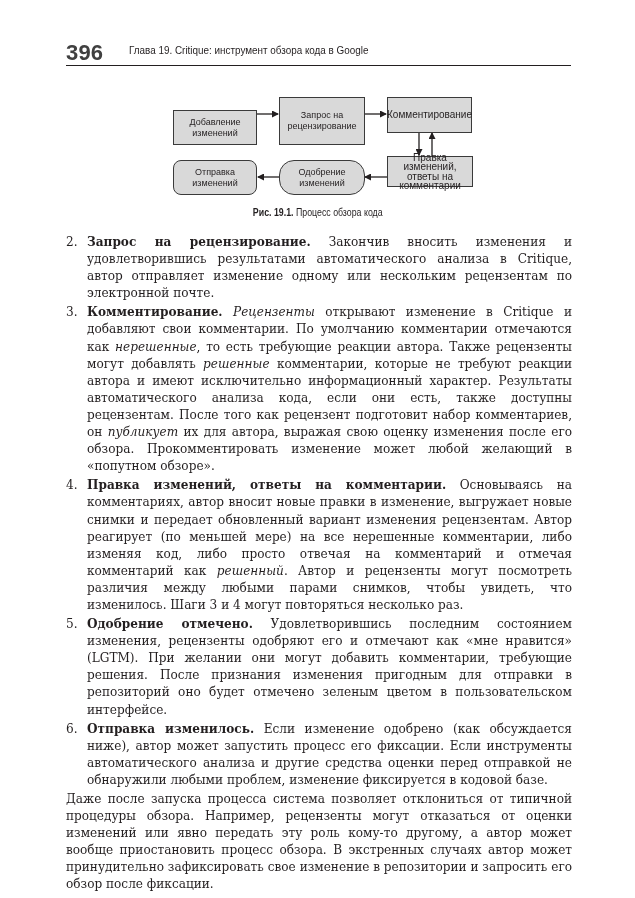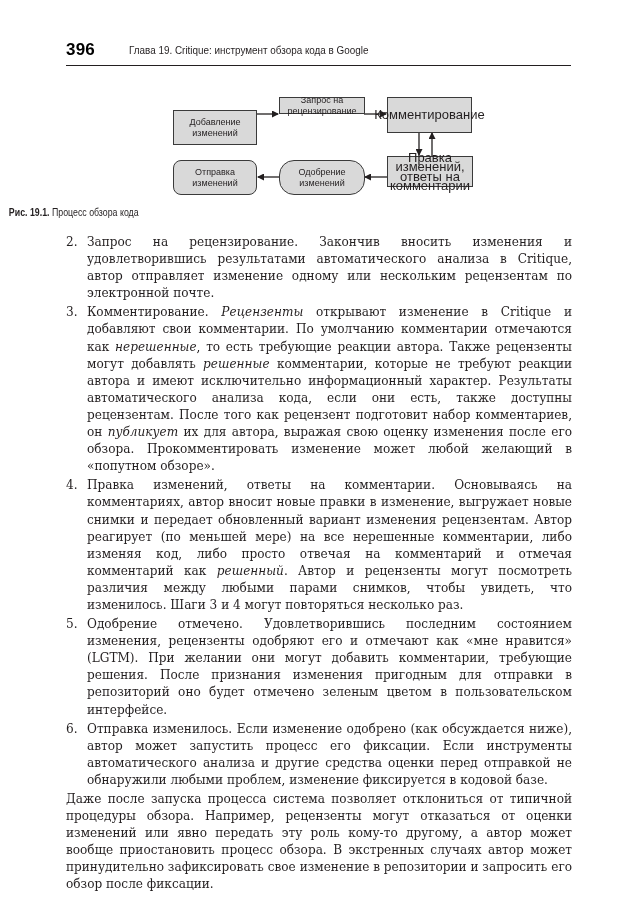--- a/index.html
+++ b/index.html
@@ -1,37 +1,37 @@
 <!DOCTYPE html>
 <html><head>
 <meta charset="utf-8">
 <style>
   html, body { margin:0; padding:0; background:#fff; }
   body { width:635px; height:898px; position:relative; overflow:hidden; color:#231f20; }
   .header { position:absolute; left:0; top:0; width:635px; height:80px; }
-  .page-num { position:absolute; left:66px; top:40px; font-family:"Liberation Sans", sans-serif; font-weight:bold; font-size:17px; color:#000000; letter-spacing:0.2px; }
+  .page-num { position:absolute; left:66px; top:40px; font-family:"Liberation Sans", sans-serif; font-weight:bold; font-size:22px; color:#404040; letter-spacing:0.2px; }
   .running-title { position:absolute; left:129px; top:44px; font-family:"Liberation Sans", sans-serif; font-size:11.5px; color:#231f20; transform:scaleX(0.86); transform-origin:left center; white-space:nowrap; }
   .header-rule { position:absolute; left:66px; top:65px; width:505px; height:0; border-top:1.3px solid #231f20; }
 
   .diagram { position:absolute; left:0; top:0; width:635px; height:230px; }
   .box { position:absolute; background:#d9d9d9; border:1.3px solid #3a3a3a; box-sizing:border-box;
          display:flex; align-items:center; justify-content:center; text-align:center;
          font-family:"Liberation Sans", sans-serif; font-size:9px; line-height:11px; color:#231f20; }
-  .box.small { font-size:13px; line-height:9.5px;text-align:center; }
+  .box.small { font-size:10px; line-height:9.5px;text-align:center; }
   .box span { display:block; white-space:pre-line; }
-  .fig-caption { position:absolute; left:0; width:635px; top:207px; text-align:left;
+  .fig-caption { position:absolute; left:0; width:635px; top:207px; text-align:center;
                  font-family:"Liberation Sans", sans-serif; font-size:10px; color:#231f20; }
   .fig-caption .inner { display:inline-block; transform:scaleX(0.88); }
   .fig-caption b { font-weight:bold; }
 
   .body-text { position:absolute; left:66px; top:234px; width:506px;
                font-family:"DejaVu Serif", "Liberation Serif", serif; font-size:12.1px; line-height:17.1px; color:#231f20; }
   .item { position:relative; padding-left:21px; text-align:justify; margin-bottom:2px; }
   .item .num { position:absolute; left:0; top:0; }
-  .item b { font-weight:normal; }
+  .item b { font-weight:bold; }
   .para { text-align:justify; margin-top:1px; }
   .body-text p { margin:0; }
 </style>
 </head>
 <body>
 
 <div class="header">
   <div class="page-num">396</div>
   <div class="running-title">Глава 19. Critique: инструмент обзора кода в Google</div>
   <div class="header-rule"></div>
@@ -55,21 +55,21 @@
 
     <line x1="387" y1="177" x2="365" y2="177" stroke="#231f20" stroke-width="1.3" marker-end="url(#ah)"></line>
 
     <line x1="279" y1="177" x2="258" y2="177" stroke="#231f20" stroke-width="1.3" marker-end="url(#ah)"></line>
   </svg>
 
   <div class="box" style="left:173px;top:110px;width:84px;height:35px;">
     <span>Добавление
 изменений</span>
   </div>
-  <div class="box" style="left:279px;top:97px;width:86px;height:17px;">
+  <div class="box" style="left:279px;top:97px;width:86px;height:48px;">
     <span>Запрос на
 рецензирование</span>
   </div>
   <div class="box small" style="left:387px;top:97px;width:85px;height:36px;">
     <span>Комментирование</span>
   </div>
   <div class="box small" style="left:387px;top:156px;width:86px;height:31px;">
     <span>Правка изменений,
 ответы на
 комментарии</span>

